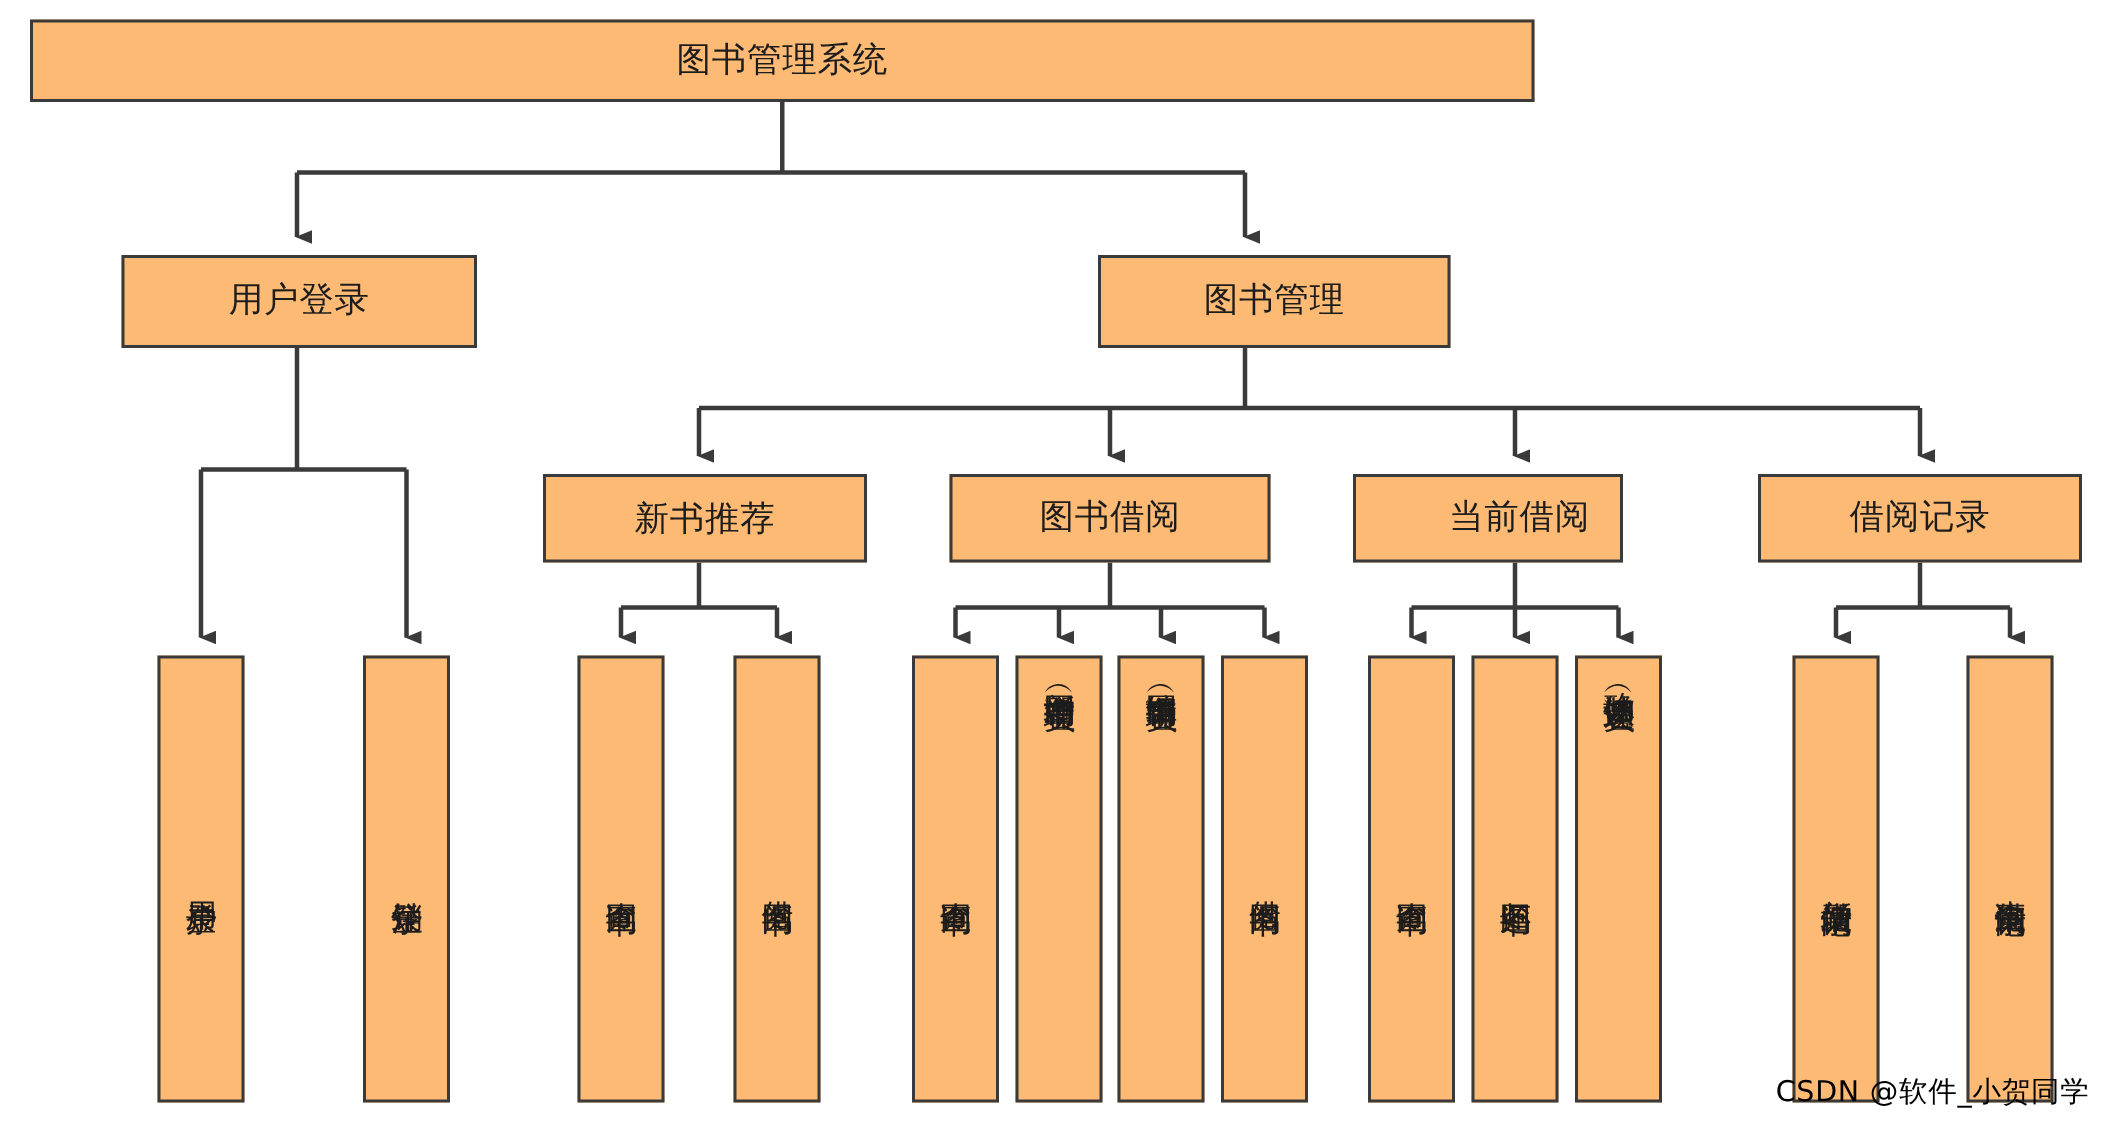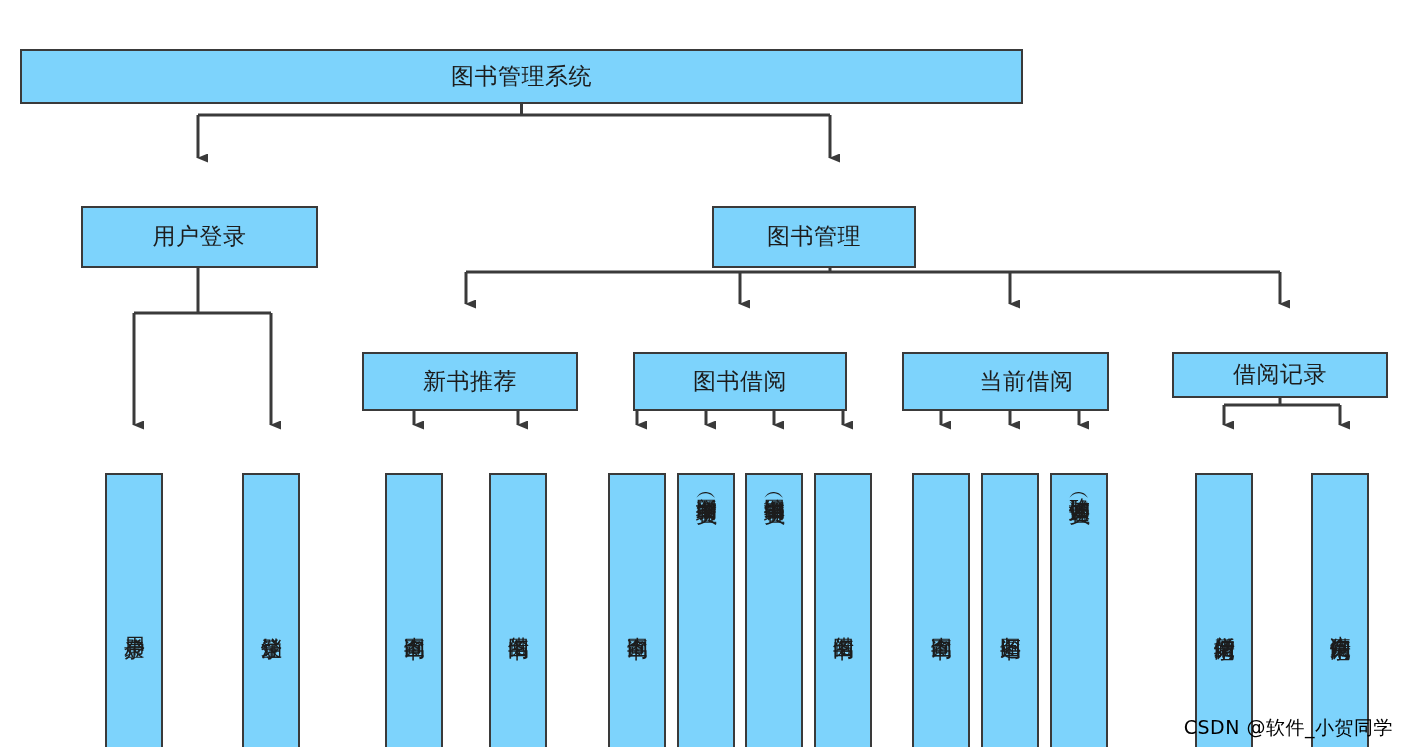--- a/index.html
+++ b/index.html
@@ -22,26 +22,25 @@
     position: absolute;
     left: 0;
     top: 0;
     width: 1405px;
     height: 747px;
   }
   .node-box {
     position: absolute;
     box-sizing: border-box;
     border: 2.5px solid #3a3a3a;
-    background: #7dd3fc;
+    background: #fdba74;
     display: flex;
     align-items: center;
     justify-content: center;
     color: #1c1c1c;
-    margin-top: 36px;
   }
   .node-label-h {
     font-size: 23px;
     line-height: 1.1;
     letter-spacing: 0.5px;
     white-space: nowrap;
     text-align: center;
   }
   .node-box.leaf {
     align-items: flex-start;
@@ -132,34 +131,34 @@
     </g>
   </svg>
 
   <div class="node-box" style="left:20px; top:13px; width:1003px; height:55px;">
     <span class="node-label-h">图书管理系统</span>
   </div>
 
   <div class="node-box" style="left:81px; top:170px; width:237px; height:62px;">
     <span class="node-label-h">用户登录</span>
   </div>
-  <div class="node-box" style="left:712px; top:170px; width:204px; height:62px;">
+  <div class="node-box" style="left:732px; top:170px; width:235px; height:62px;">
     <span class="node-label-h">图书管理</span>
   </div>
 
   <div class="node-box" style="left:362px; top:316px; width:216px; height:59px;font-family:Liberation Serif, serif;">
     <span class="node-label-h">新书推荐</span>
   </div>
   <div class="node-box" style="left:633px; top:316px; width:214px; height:59px;align-items:center;">
     <span class="node-label-h">图书借阅</span>
   </div>
-  <div class="node-box" style="left:902px; top:316px; width:207px; height:59px;padding-left:42px;">
+  <div class="node-box" style="left:902px; top:316px; width:180px; height:59px;padding-left:42px;">
     <span class="node-label-h">当前借阅</span>
   </div>
-  <div class="node-box" style="left:1172px; top:316px; width:216px; height:46px;">
+  <div class="node-box" style="left:1172px; top:316px; width:216px; height:59px;">
     <span class="node-label-h">借阅记录</span>
   </div>
 
   <div class="node-box leaf center-v" style="left:105px; top:437px; width:58px; height:298px;">
     <span class="node-label-v">用户登录</span>
   </div>
   <div class="node-box leaf center-v" style="left:242px; top:437px; width:58px; height:298px;">
     <span class="node-label-v">注销登录</span>
   </div>
 

